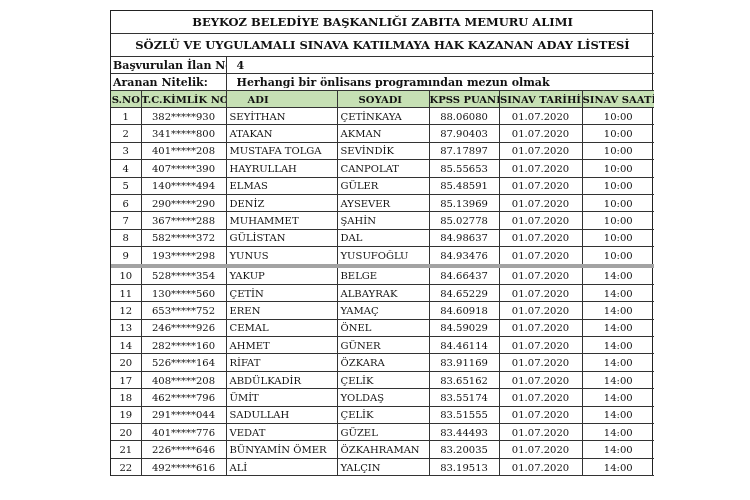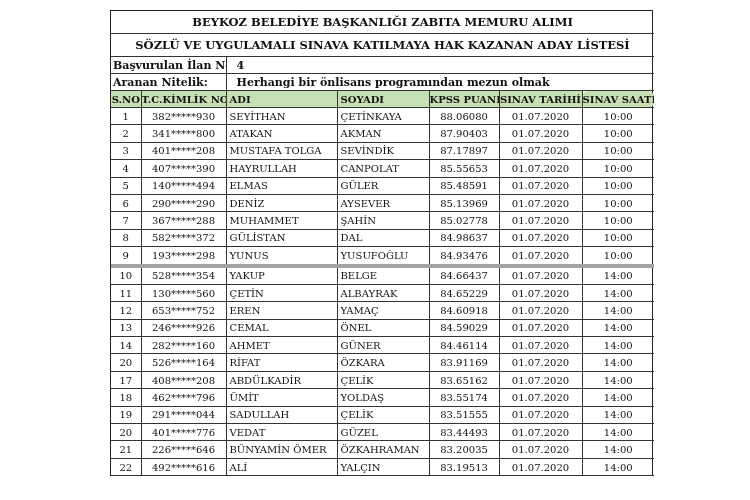--- a/index.html
+++ b/index.html
@@ -9,23 +9,23 @@
            border: 1.5px solid #222; border-bottom: none; box-sizing: border-box; }
   table { border-collapse: collapse; width: 100%; table-layout: fixed; }
   td, th { border: 1px solid #333; padding: 0; white-space: nowrap; overflow: hidden; }
   .title-row td { height: 22px; text-align: center; font-weight: bold; font-size: 11.5px;
                   border-left: none; border-right: none; }
   .title-row.first td { border-top: none; border-bottom: none; margin-top: 32px; }
   .info-row td { height: 16px; font-weight: bold; font-size: 11px; padding-left: 2px; }
   .info-row td.val { padding-left: 10px; border-right: none; }
   .info-row td.lbl { border-left: none; }
   .hdr th { height: 16px; background: #c6e0b4; font-size: 10px; font-weight: bold; text-align: center; margin-left: 24px; }
-  .hdr th.left { text-align: left; padding-left: 3px; }
+  .hdr th.left { text-align: left; padding-left: 21px; }
   .hdr th:first-child { border-left: none; }
-  .hdr th:last-child { border-right: none; border-radius: 6px; }
+  .hdr th:last-child { border-right: none; }
   .data td { height: 16.4px; font-size: 10px; text-align: center; }
   .data td.left { text-align: left; padding-left: 3px; }
   .data td:first-child { border-left: none; }
   .data td:last-child { border-right: none; }
   .data.group-break td { border-top: 4px solid #a3a3a3; }
   .col-sno { width: 30px; } .col-tc { width: 85px; } .col-adi { width: 111px; }
   .col-soy { width: 92px; } .col-kpss { width: 70px; } .col-tar { width: 83px; } .col-saat { width: 72px; }
 </style>
 </head>
 <body>

